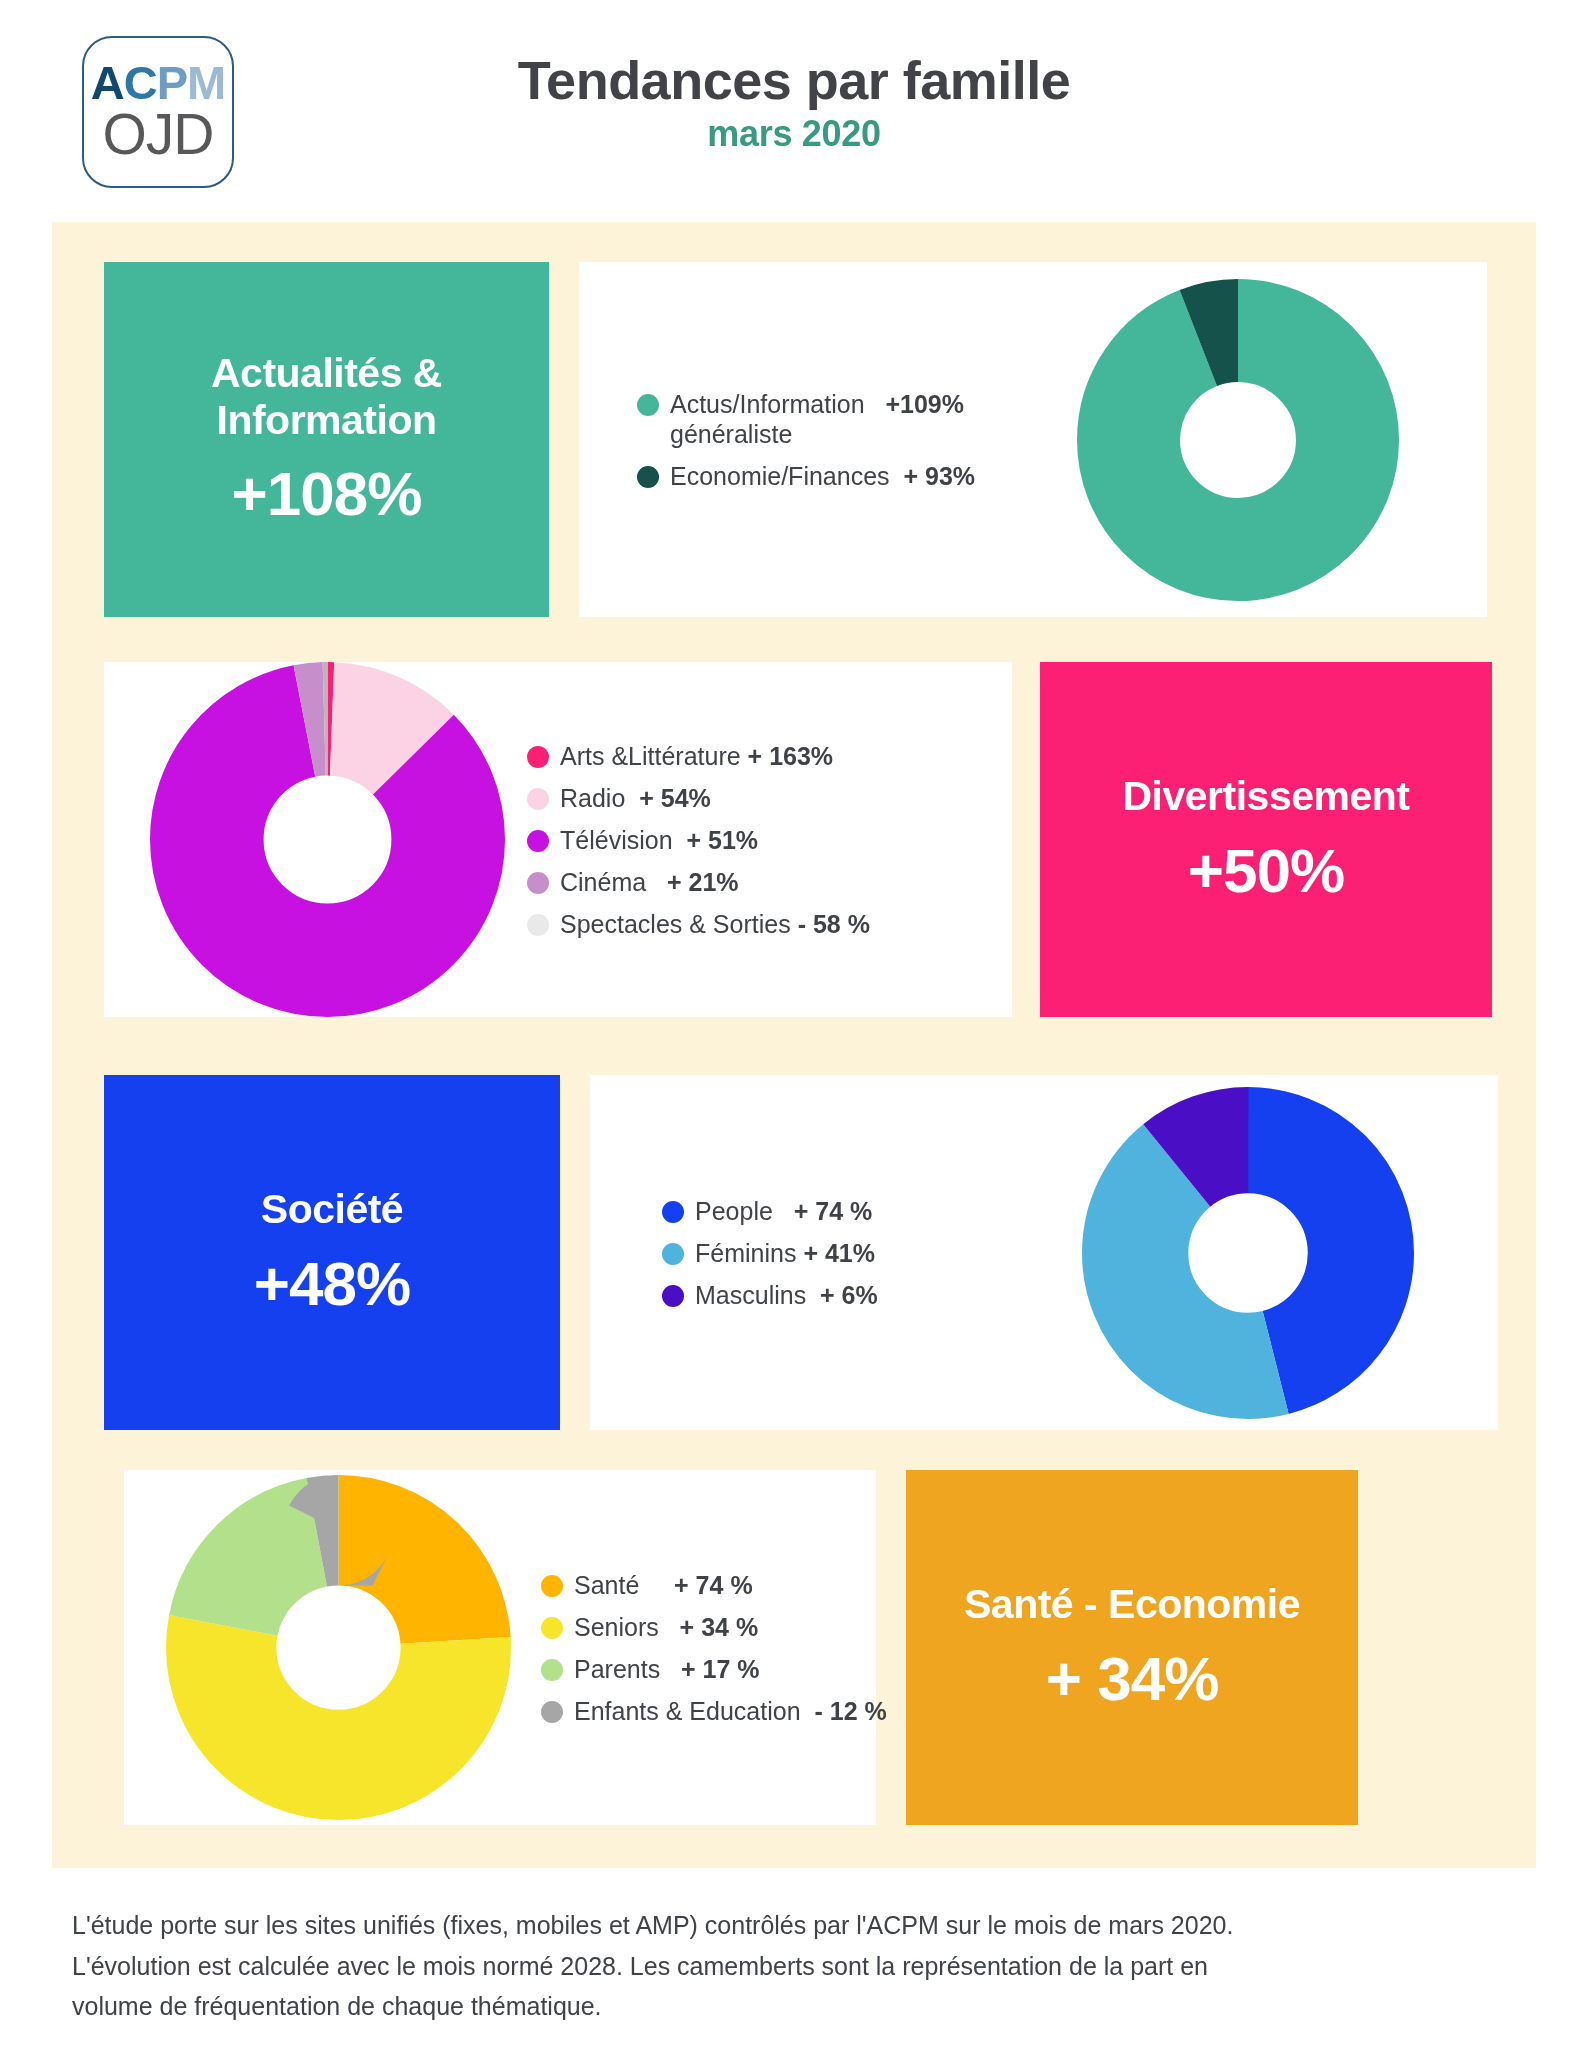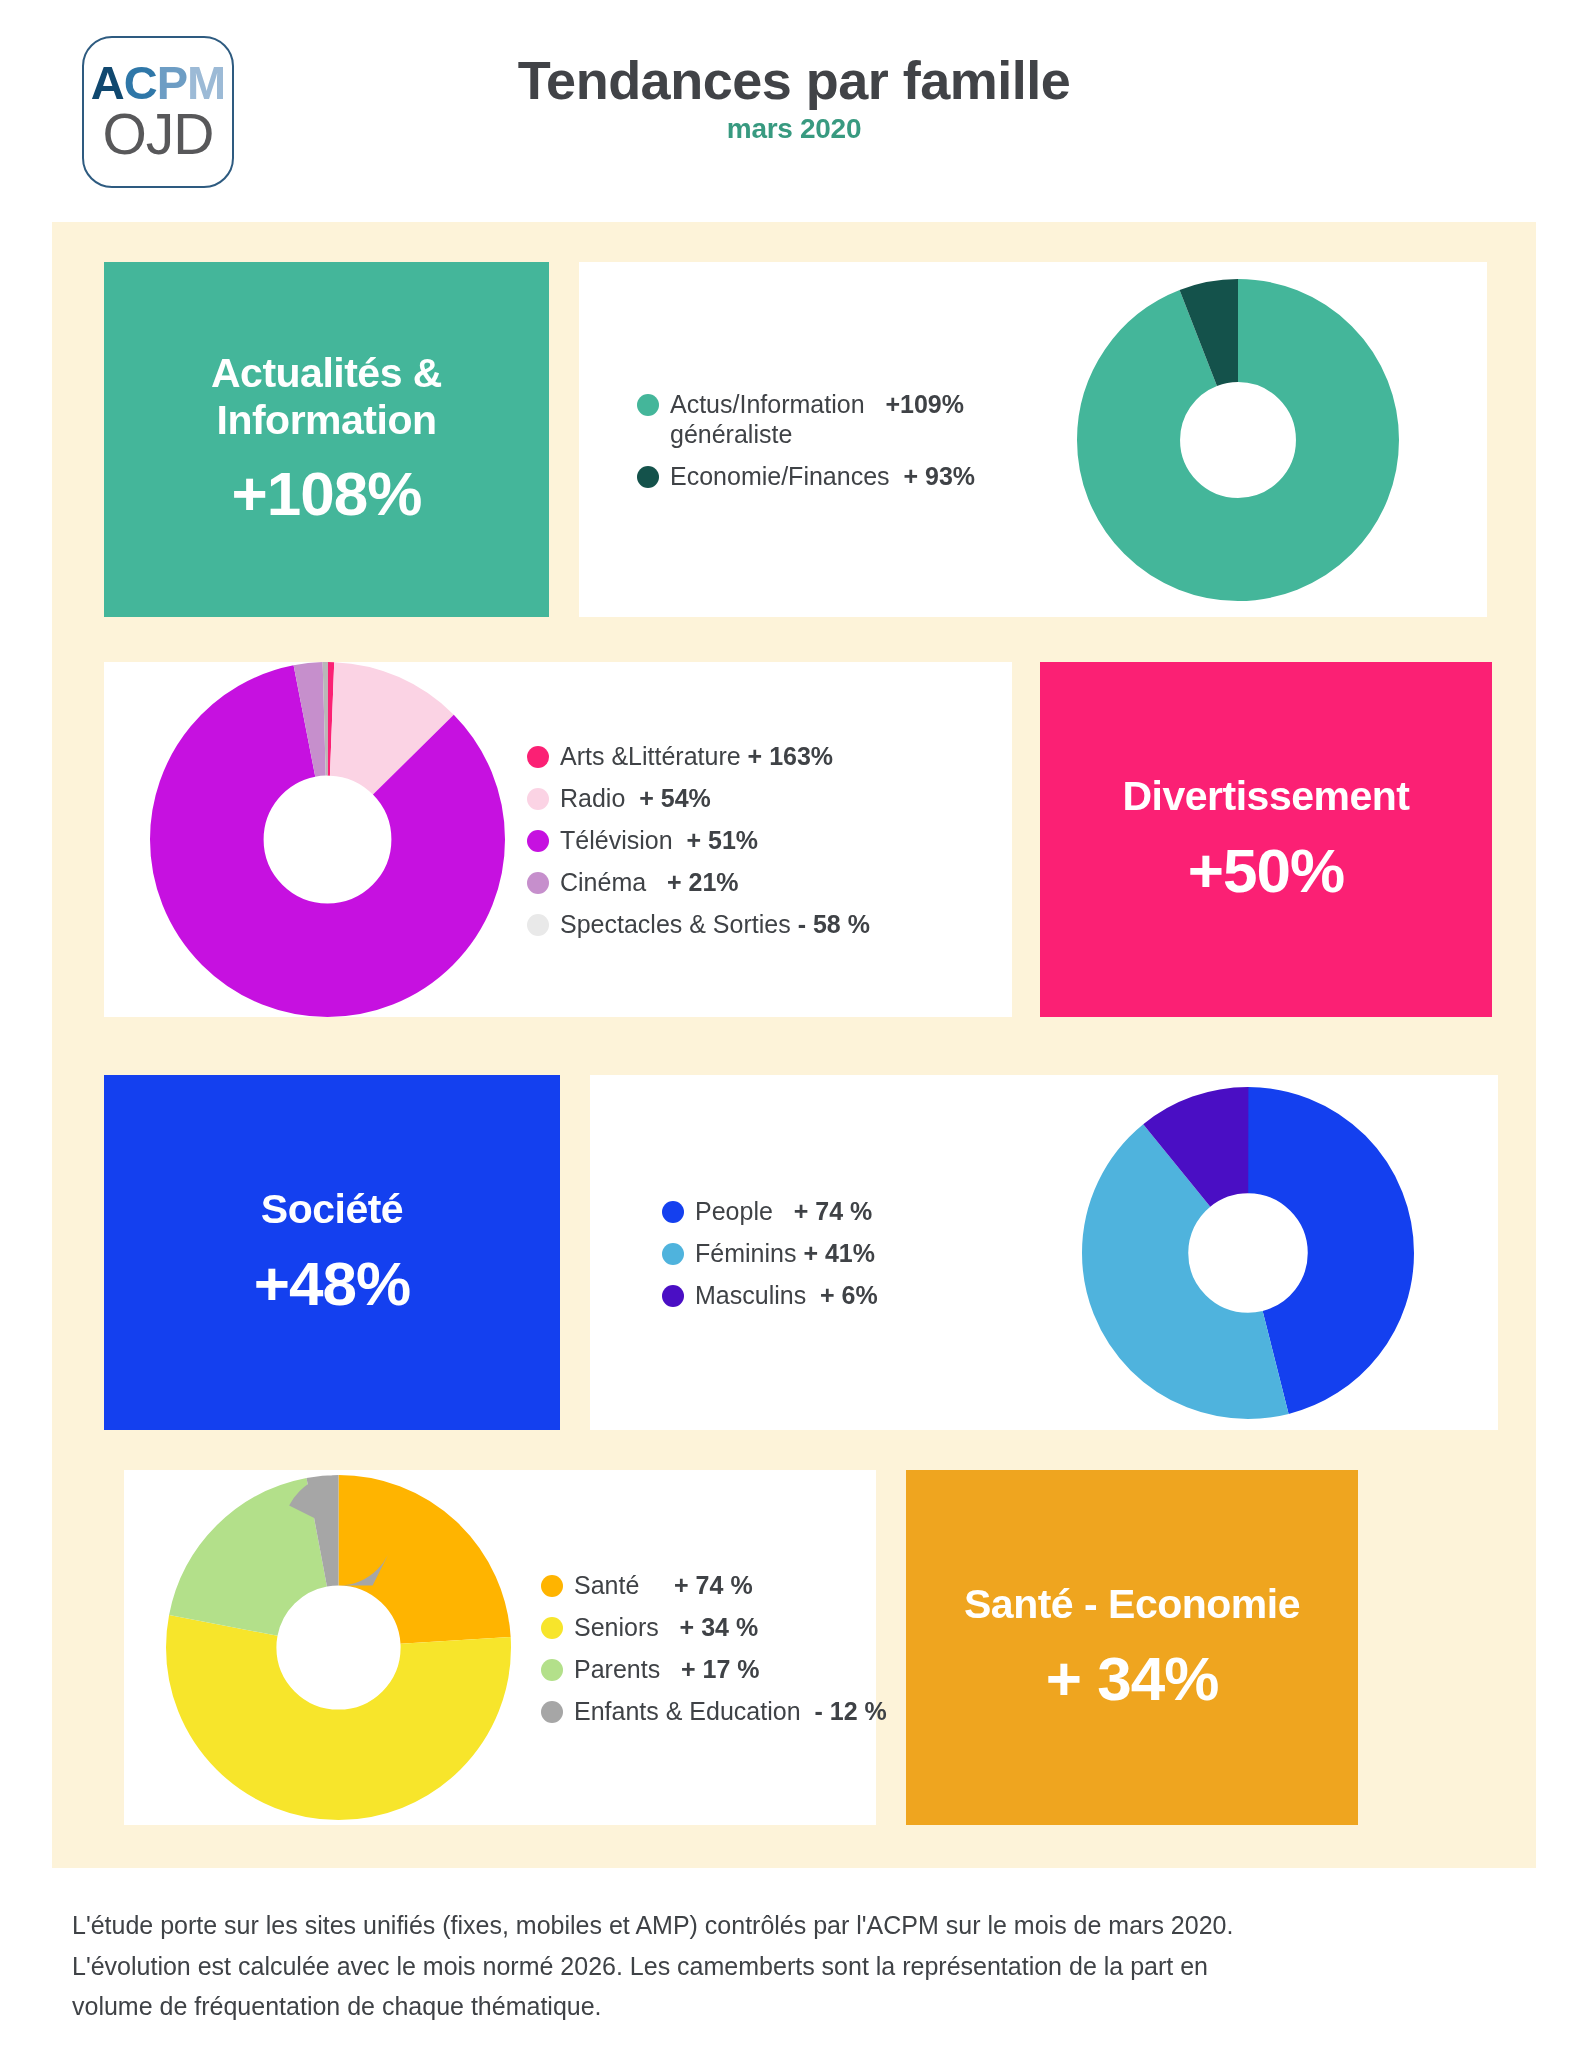--- a/index.html
+++ b/index.html
@@ -20,21 +20,21 @@
   }
   .logo-acpm{font-size:47px;font-weight:bold;letter-spacing:-1px;line-height:0.95;}
   .logo-acpm .l1{color:#10486f;}
   .logo-acpm .l2{color:#2f77a8;}
   .logo-acpm .l3{color:#6d9dc4;}
   .logo-acpm .l4{color:#9cbad6;}
   .logo-ojd{font-size:57px;font-weight:normal;color:#58585a;letter-spacing:-1px;line-height:1;}
 
   .title-wrap{position:absolute;left:0;top:52px;width:1588px;text-align:center;}
   .title{font-size:54px;font-weight:bold;color:#414347;letter-spacing:-0.5px;line-height:1.05;}
-  .subtitle{font-size:28px;font-weight:bold;color:#389a80;margin-top:4px;letter-spacing:-0.3px;}
+  .subtitle{font-size:36px;font-weight:bold;color:#389a80;margin-top:4px;letter-spacing:-0.3px;}
 
   
   .board{
     position:absolute;left:52px;top:222px;width:1484px;height:1646px;
     background:#fdf3d9;
   }
 
   .row{position:absolute;left:0;width:1484px;display:flex;}
   .row1{top:40px;height:355px;}
   .row2{top:440px;height:355px;}
@@ -243,17 +243,17 @@
       <div class="block colorcard" style="width:452px;height:355px;margin-left:30px;background:#efa51f;">
         <div class="card-title">Santé - Economie</div>
         <div class="card-value">+ 34%</div>
       </div>
     </div>
 
   </div>
 
   <div class="footer">
     <div>L'étude porte sur les sites unifiés (fixes, mobiles et AMP) contrôlés par l'ACPM sur le mois de mars 2020.</div>
-    <div>L'évolution est calculée avec le mois normé 2026. Les camemberts sont la représentation de la part en</div>
+    <div>L'évolution est calculée avec le mois normé 2028. Les camemberts sont la représentation de la part en</div>
     <div>volume de fréquentation de chaque thématique.</div>
   </div>
 
 </div>
 
 </body></html>

